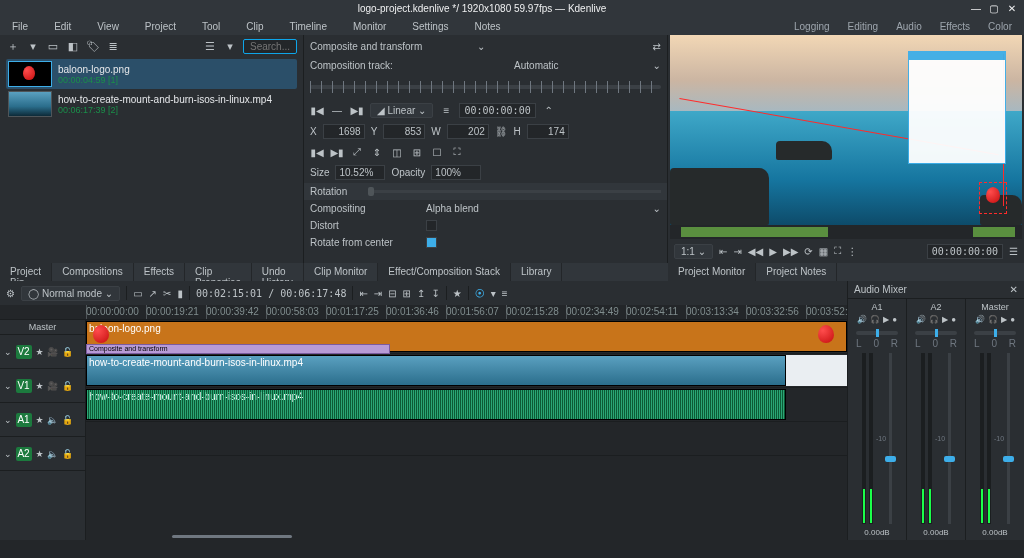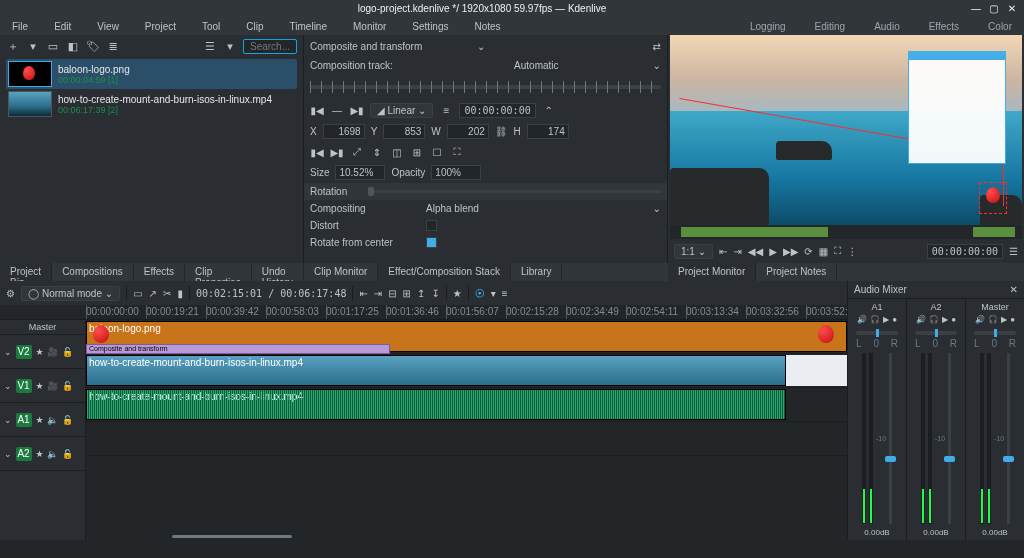--- a/index.html
+++ b/index.html
@@ -3,21 +3,21 @@
 <meta charset="utf-8">
 <style>
 * { margin: 0; padding: 0; box-sizing: border-box; font-family: "Segoe UI", Arial, sans-serif; font-size: 10px; }
 body { width: 1024px; height: 558px; background: #232629; color: #bdc3c7; overflow: hidden; }
 .titlebar { height: 17px; background: #31363b; display: flex; color: #eff0f1; align-items: center; }
 .titlebar .title { flex: 1; text-align: center; font-size: 10px; }
 .titlebar .win-controls { display: flex; gap: 6px; padding: 0 6px; }
 .titlebar .win-controls span { width: 12px; text-align: center; cursor: pointer; }
 .menubar { height: 18px; background: #31363b; display: flex; align-items: center; padding: 0 4px; }
 .menubar-left { display: flex; gap: 10px; }
-.menubar-right { display: flex; gap: 13px; margin-left: auto; }
+.menubar-right { display: flex; gap: 2px; margin-left: auto; }
 .menu-item { padding: 2px 8px; color: #bdc3c7; cursor: pointer; font-size: 10px; }
 .menu-item.r { color: #9da5ad; }
 .main-split { display: flex; height: 228px; }
 .panel { background: #2a2e32; border: 0; }
 .project-bin { width: 304px; display: flex; flex-direction: column; border-right: 1px solid #1b1e20; }
 .toolbar { height: 22px; display: flex; align-items: center; gap: 6px; padding: 0 6px; background: #2a2e32; }
 .toolbar .ico { width: 14px; height: 14px; display: inline-flex; align-items: center; justify-content: center; color: #bdc3c7; cursor: pointer; font-size: 11px; }
 .search-box { background: #232629; border: 1px solid #0ea5e9; color: #7f8c8d; padding: 1px 6px; width: 54px; border-radius: 2px; font-size: 10px; }
 .bin-header { height: 14px; padding: 0 6px; color: #bdc3c7; font-size: 10px; }
 .bin-list { padding: 2px 6px; }

